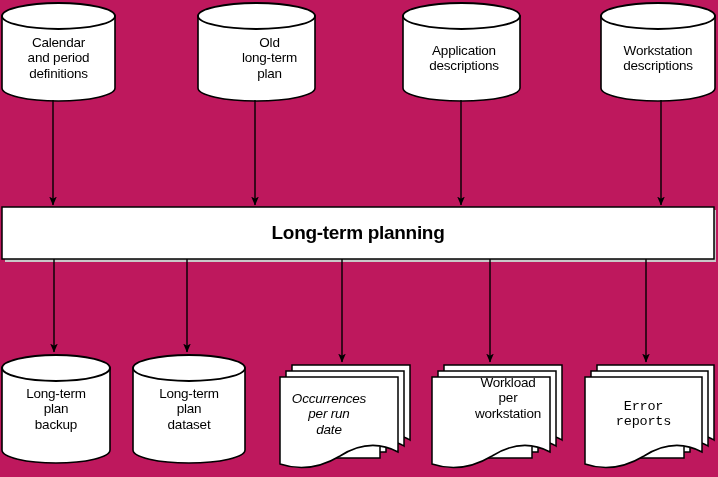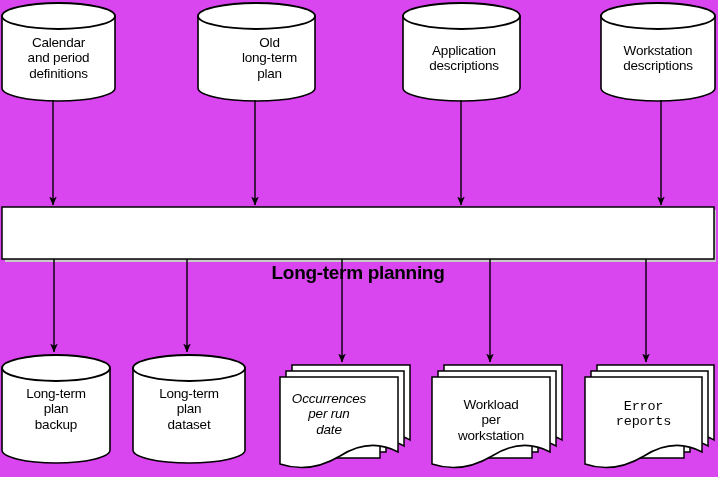--- a/index.html
+++ b/index.html
@@ -7,21 +7,21 @@
     padding: 0;
     background: #ffffff;
   }
   body {
     font-family: "Liberation Sans", sans-serif;
   }
   #diagram-root {
     position: relative;
     width: 718px;
     height: 477px;
-    background: #d946ef;
+    background: #be185d;
     overflow: hidden;
   }
   #diagram-svg {
     position: absolute;
     left: 0;
     top: 0;
     width: 718px;
     height: 477px;
   }
   .node-label {
@@ -144,31 +144,31 @@
 and period
 definitions</div>
   <div class="node-label store-label" style="left:211px; top:24px; width:117px; height:68px;">Old
 long-term
 plan</div>
   <div class="node-label store-label" style="left:403px; top:24px; width:122px; height:68px;">Application
 descriptions</div>
   <div class="node-label store-label" style="left:601px; top:24px; width:114px; height:68px;">Workstation
 descriptions</div>
 
-  <div class="node-label process-label" style="left:2px; top:207px; width:712px; height:52px;margin-top:40px;">Long-term planning</div>
+  <div class="node-label process-label" style="left:2px; top:207px; width:712px; height:52px;">Long-term planning</div>
 
   <div class="node-label store-label" style="left:2px; top:376px; width:108px; height:66px;">Long-term
 plan
 backup</div>
   <div class="node-label store-label" style="left:133px; top:376px; width:112px; height:66px;">Long-term
 plan
 dataset</div>
 
   <div class="node-label doc-label" style="left:270px; top:382px; width:118px; height:64px;font-style:italic;">Occurrences
 per run
 date</div>
-  <div class="node-label doc-label" style="left:432px; top:388px; width:118px; height:64px;">Workload
+  <div class="node-label doc-label" style="left:432px; top:366px; width:118px; height:64px;padding-left:17px;">Workload
 per
 workstation</div>
   <div class="node-label doc-label" style="left:585px; top:382px; width:117px; height:64px;font-family:Liberation Mono, monospace;">Error
 reports</div>
 
 </div>
 
 </body></html>

